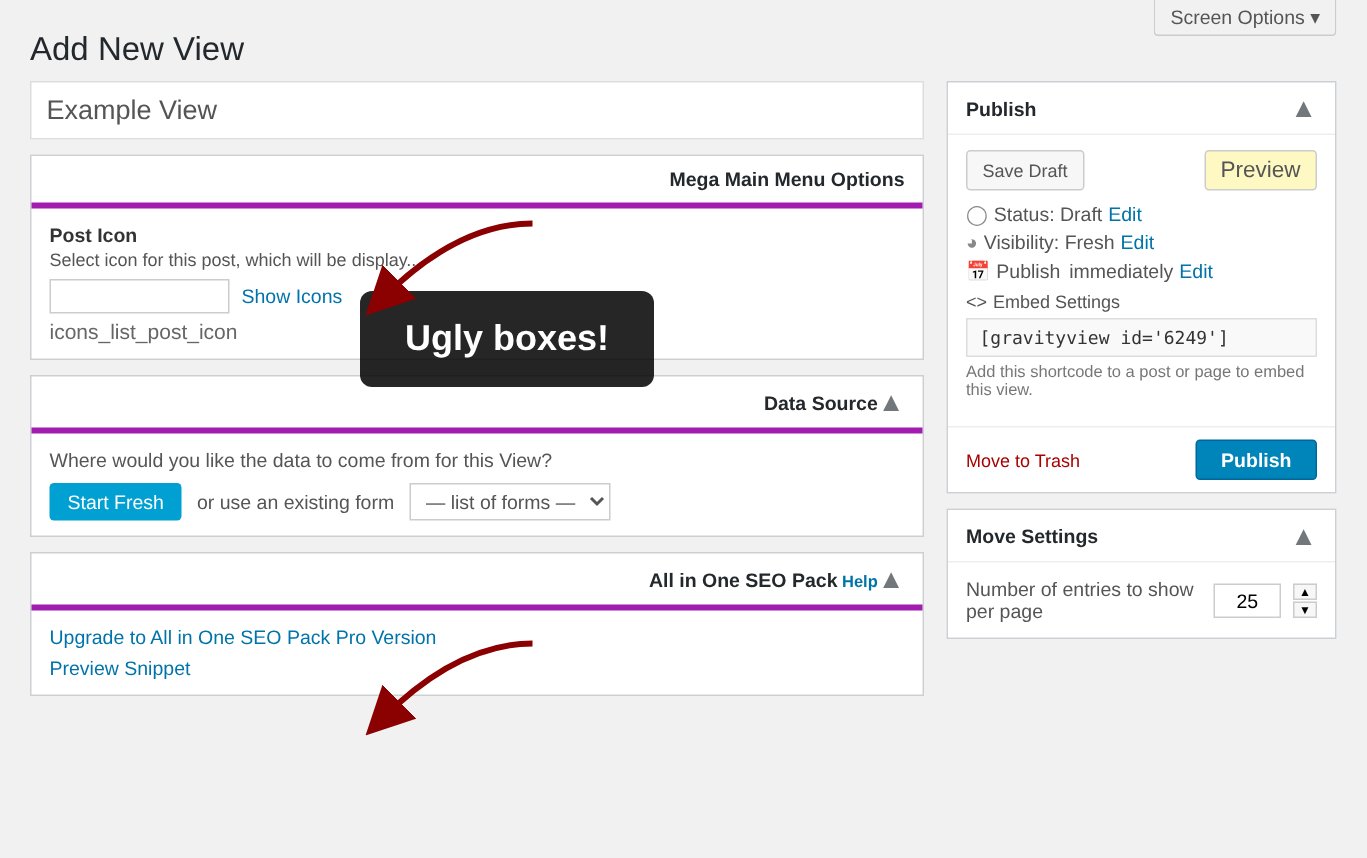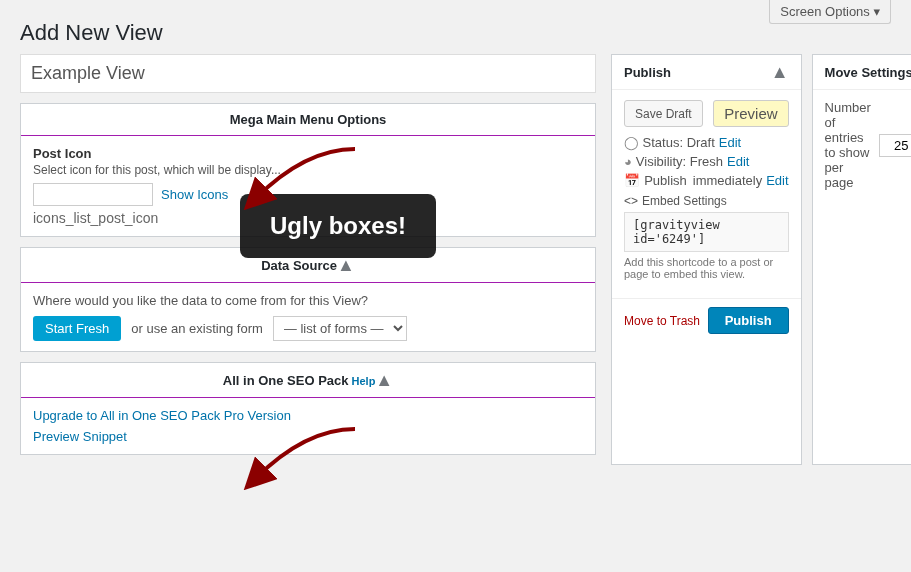--- a/index.html
+++ b/index.html
@@ -56,23 +56,23 @@
     }
 
     .main-column {
       flex: 1;
       display: flex;
       flex-direction: column;
       gap: 0;
     }
 
     .side-column {
-      width: 280px;
-      display: flex;
-      flex-direction: row;
+      width: 260px;
+      display: flex;
+      flex-direction: column;
       gap: 10px;
     }
 
     
     .title-input {
       width: 100%;
       padding: 8px 10px;
       font-size: 18px;
       border: 1px solid #ddd;
       background: #fff;
@@ -83,24 +83,24 @@
 
     
     .postbox {
       background: #fff;
       border: 1px solid #ccd0d4;
       margin-bottom: 10px;
     }
 
     .postbox-header {
       display: flex;
-      justify-content: center;
+      justify-content: flex-end;
       align-items: center;
       padding: 8px 12px;
-      border-bottom: 1px solid #a21caf;
+      border-bottom: 4px solid #a21caf;
       cursor: pointer;
     }
 
     .postbox-title {
       font-size: 13px;
       font-weight: 700;
       color: #23282d;
     }
 
     .postbox-toggle {

